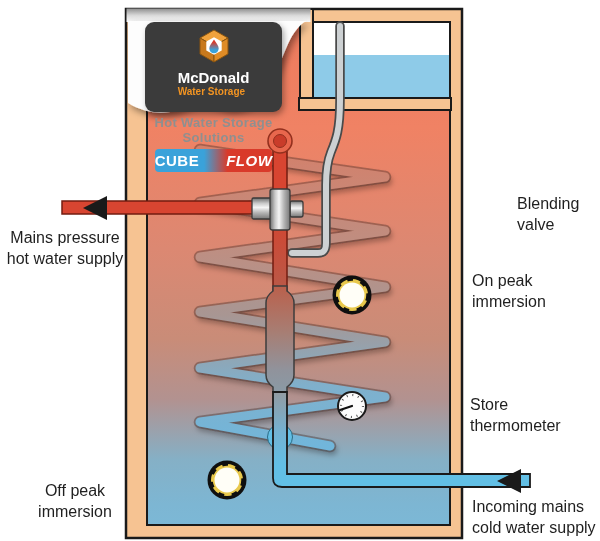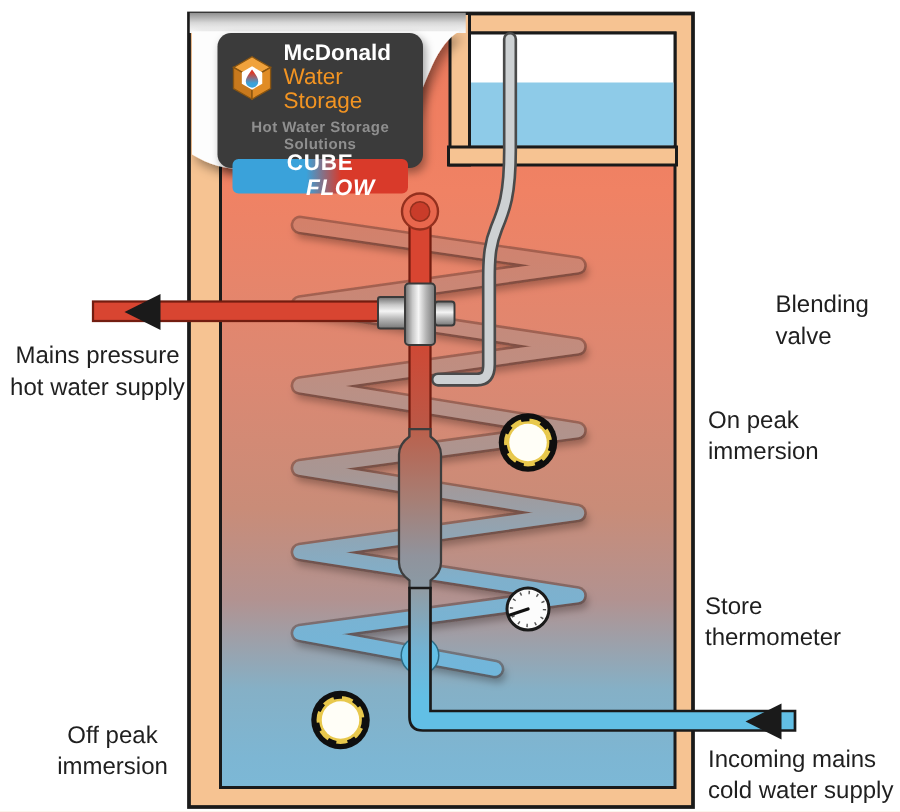--- a/index.html
+++ b/index.html
@@ -5,26 +5,26 @@
   html,body{margin:0;padding:0;background:#fff;}
   .canvas{position:relative;width:600px;height:541px;background:#ffffff;overflow:hidden;
           font-family:"Liberation Sans", sans-serif;}
   .diagram-svg{position:absolute;left:0;top:0;}
   .label{position:absolute;font-size:16px;line-height:1.32;color:#1f1f1f;white-space:pre;}
   .label.center{text-align:center;}
   .label.right{text-align:center;margin-top:23px;}
   
   .logo-card{position:absolute;left:145px;top:22px;width:137px;height:90px;background:#3b3b3b;
              border-radius:9px;box-shadow:2px 3px 6px rgba(0,0,0,.35);padding:6px 8px;box-sizing:border-box;}
-  .logo-row{display:flex;align-items:center;gap:6px;}
+  .logo-row{display:flex;align-items:center;gap:6px;flex-direction:column;}
   .logo-brand-top{color:#ffffff;font-weight:bold;font-size:15px;line-height:1.05;}
-  .logo-brand-bottom{color:#f29422;font-weight:normal;font-size:15px;line-height:1.1;}
-  .logo-tagline{color:#8f8f8f;font-weight:bold;font-size:10px;letter-spacing:.3px;margin-top:3px;text-align:center;}
+  .logo-brand-bottom{color:#f29422;font-weight:bold;font-size:10px;line-height:1.1;}
+  .logo-tagline{color:#8f8f8f;font-weight:bold;font-size:13px;letter-spacing:.3px;margin-top:18px;text-align:center;}
   .logo-banner{margin:4px auto 0 auto;width:117px;height:23px;border-radius:4px;display:flex;align-items:center;
-               justify-content:center;background:linear-gradient(90deg,#3aa2da 0%,#3aa2da 42%,#d93a2a 62%,#d93a2a 100%);flex-direction:column;}
+               justify-content:center;background:linear-gradient(90deg,#3aa2da 0%,#3aa2da 42%,#d93a2a 62%,#d93a2a 100%);}
   .logo-banner .cube{color:#fff;font-weight:bold;font-size:15px;letter-spacing:.5px;}
   .logo-banner .flow{color:#fff;font-weight:bold;font-style:italic;font-size:15px;letter-spacing:.5px;margin-left:27px;}
 </style>
 </head>
 <body>
 
 <div class="canvas">
 
 <svg class="diagram-svg" width="600" height="541" viewBox="0 0 600 541">
   <defs>

